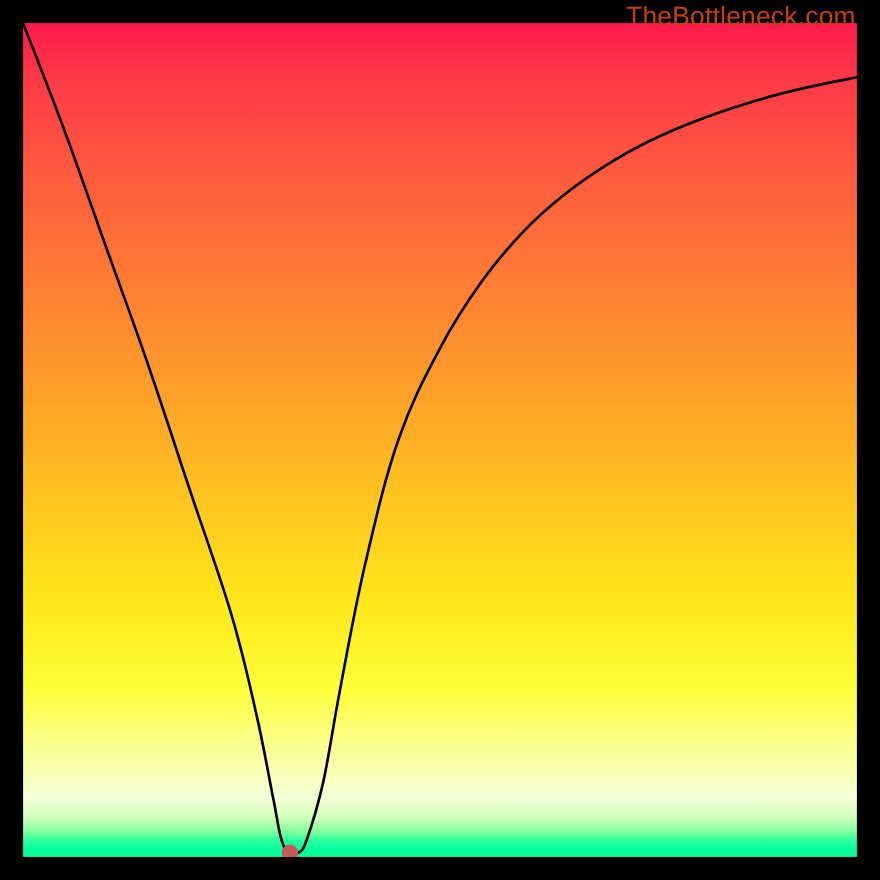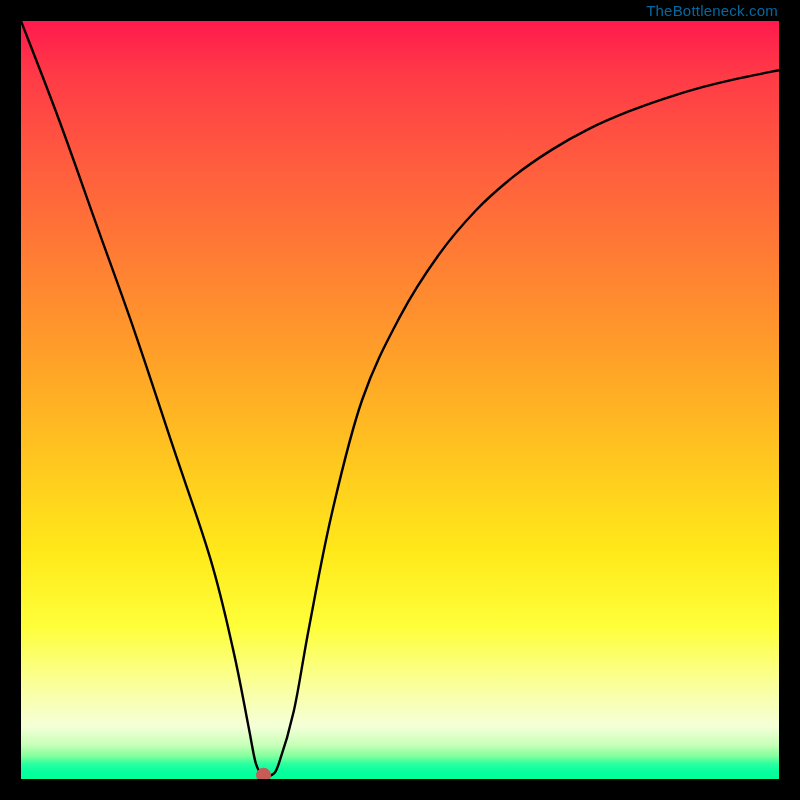--- a/index.html
+++ b/index.html
@@ -30,23 +30,23 @@
       #80ff9e 97%,
       #2bffa0 98%,
       #07ff9f 99%,
       #03ff95 100%
     );
   }
   .curve-svg { position: absolute; inset: 0; }
   .watermark {
     position: absolute;
     top: 2px; right: 22px;
-    font-size: 15px;
+    font-size: 24px;
     font-weight: 400;
-    color: #0369a1;
+    color: #c2410c;
     letter-spacing: 0.2px;
     user-select: none;
   }
 </style>
 </head>
 <body>
 
 <div class="frame">
   <div class="plot">
     <div class="gradient"></div>

